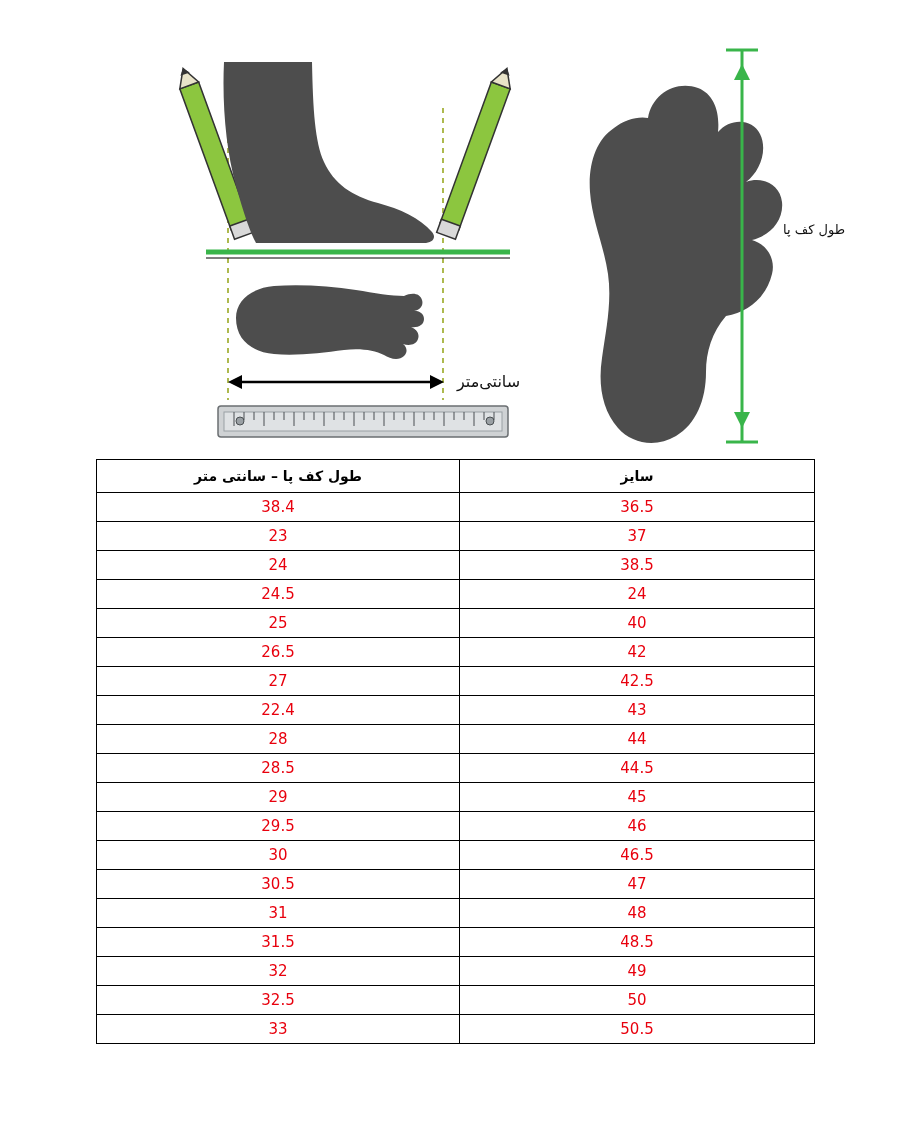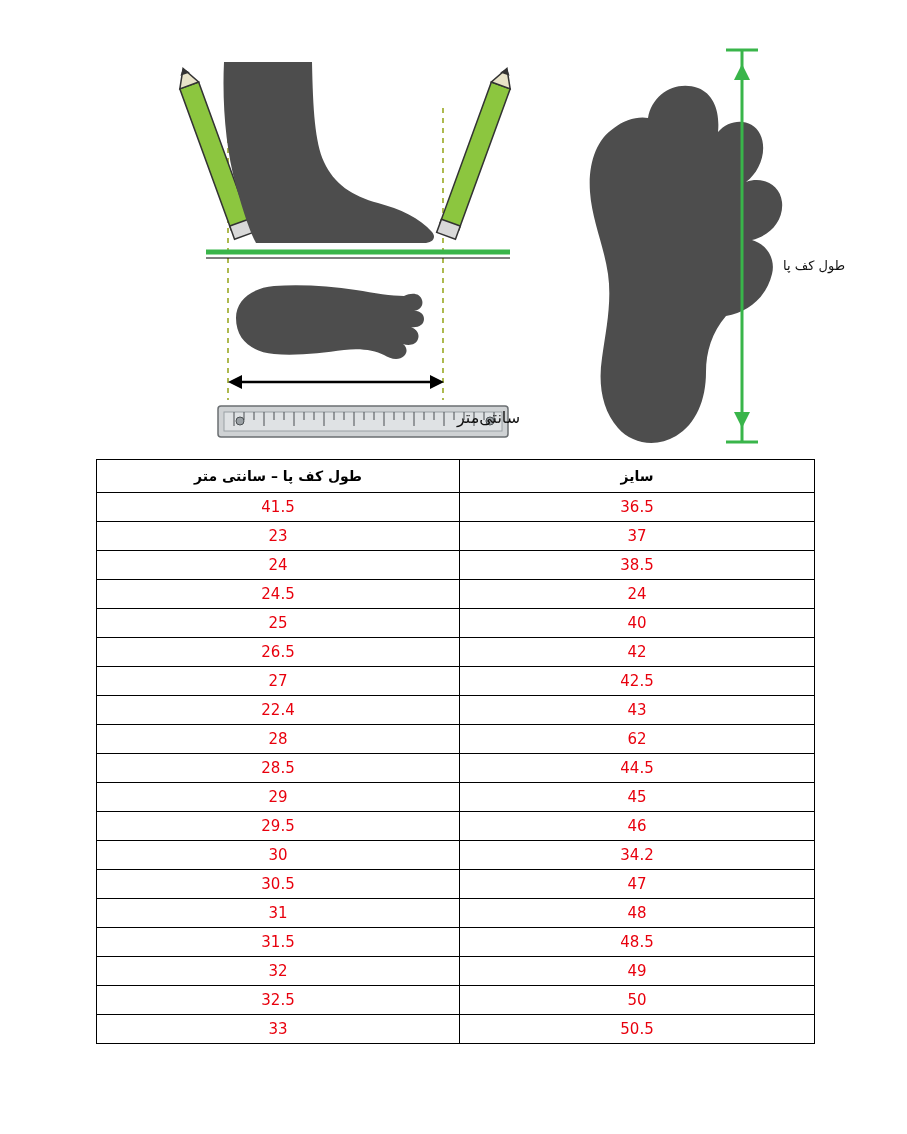--- a/index.html
+++ b/index.html
@@ -23,21 +23,20 @@
   }
 
   .svg-wrap { position: absolute; top: 0; left: 0; }
 
   .lbl {
     position: absolute;
     font-size: 13px;
     color: #111;
     direction: rtl;
     white-space: nowrap;
-    margin-top: 36px;
   }
   #label-sole-length { left: 783px; top: 222px; font-size: 13px; }
   #label-cm { left: 457px; top: 372px; font-size: 16px; }
 
   
   #size-table {
     position: absolute;
     left: 96px;
     top: 459px;
     width: 718px;
@@ -180,21 +179,21 @@
     <col class="col-size">
   </colgroup>
   <thead>
     <tr>
       <th>طول کف پا – سانتی متر</th>
       <th>سایز</th>
     </tr>
   </thead>
   <tbody id="table-body">
       <tr>
-        <td>41.5</td>
+        <td>38.4</td>
         <td>36.5</td>
       </tr>
       <tr>
         <td>23</td>
         <td>37</td>
       </tr>
       <tr>
         <td>24</td>
         <td>38.5</td>
       </tr>
@@ -213,37 +212,37 @@
       <tr>
         <td>27</td>
         <td>42.5</td>
       </tr>
       <tr>
         <td>22.4</td>
         <td>43</td>
       </tr>
       <tr>
         <td>28</td>
-        <td>62</td>
+        <td>44</td>
       </tr>
       <tr>
         <td>28.5</td>
         <td>44.5</td>
       </tr>
       <tr>
         <td>29</td>
         <td>45</td>
       </tr>
       <tr>
         <td>29.5</td>
         <td>46</td>
       </tr>
       <tr>
         <td>30</td>
-        <td>34.2</td>
+        <td>46.5</td>
       </tr>
       <tr>
         <td>30.5</td>
         <td>47</td>
       </tr>
       <tr>
         <td>31</td>
         <td>48</td>
       </tr>
       <tr>

